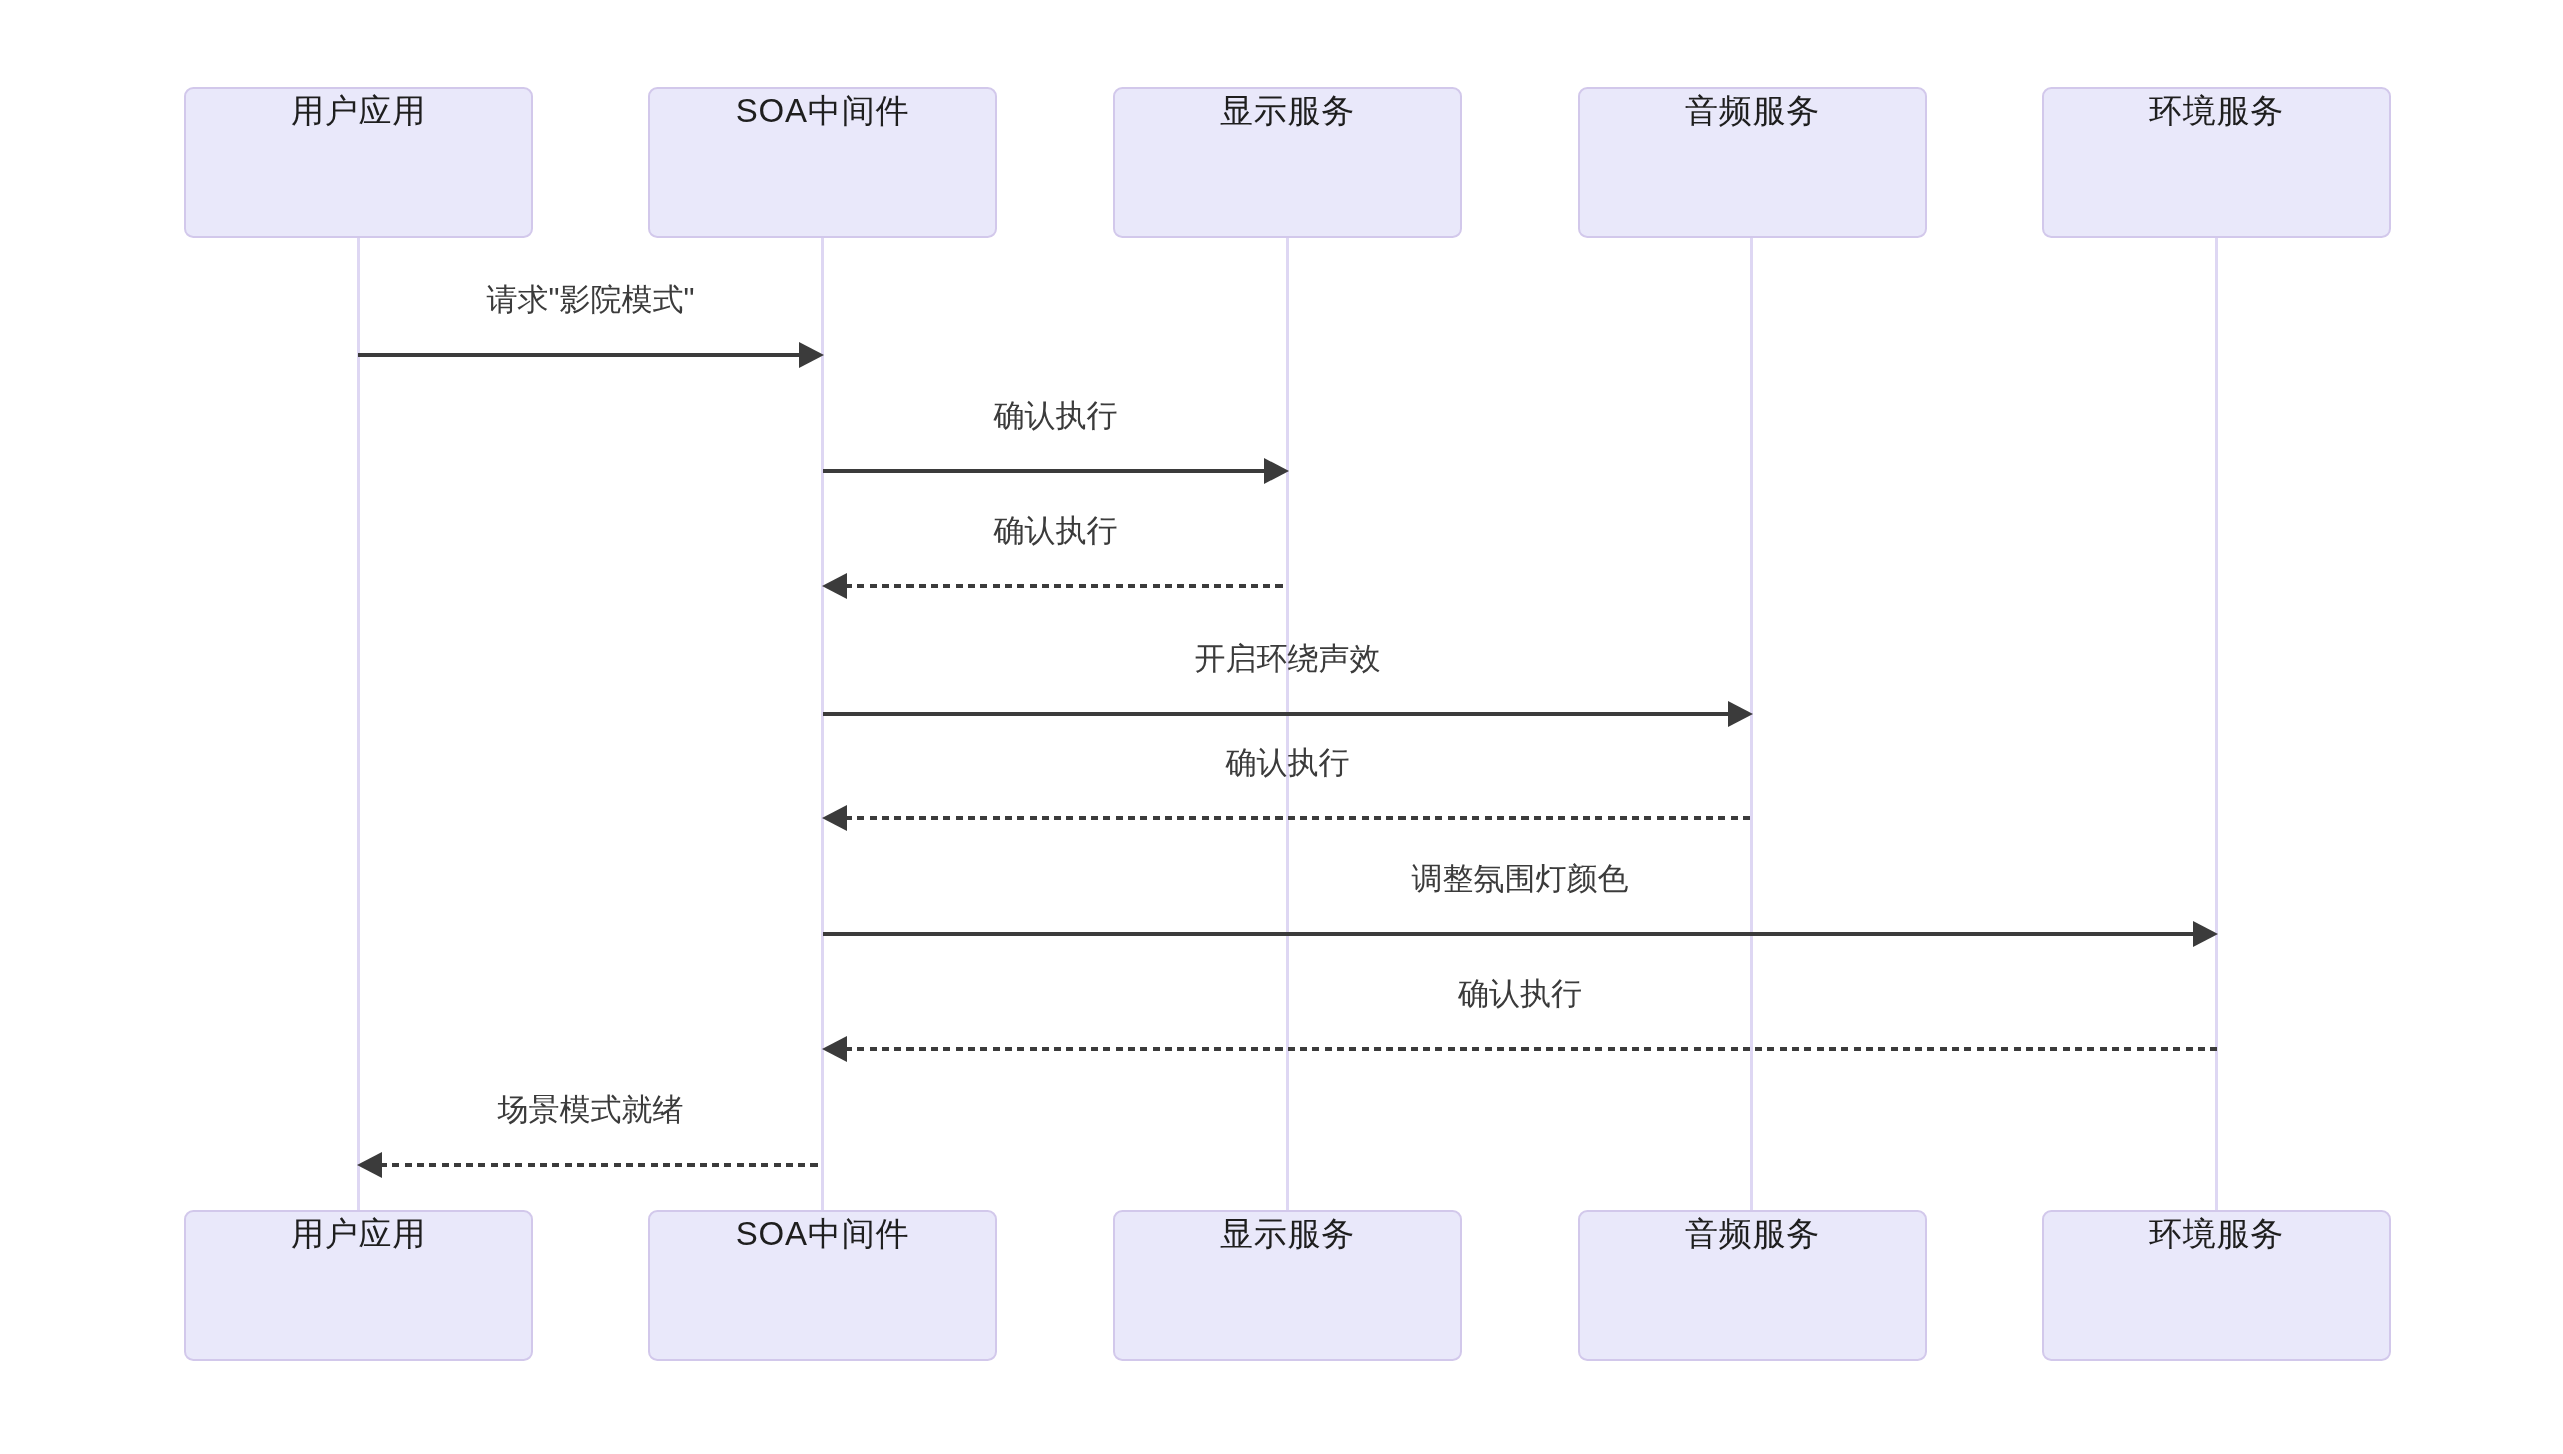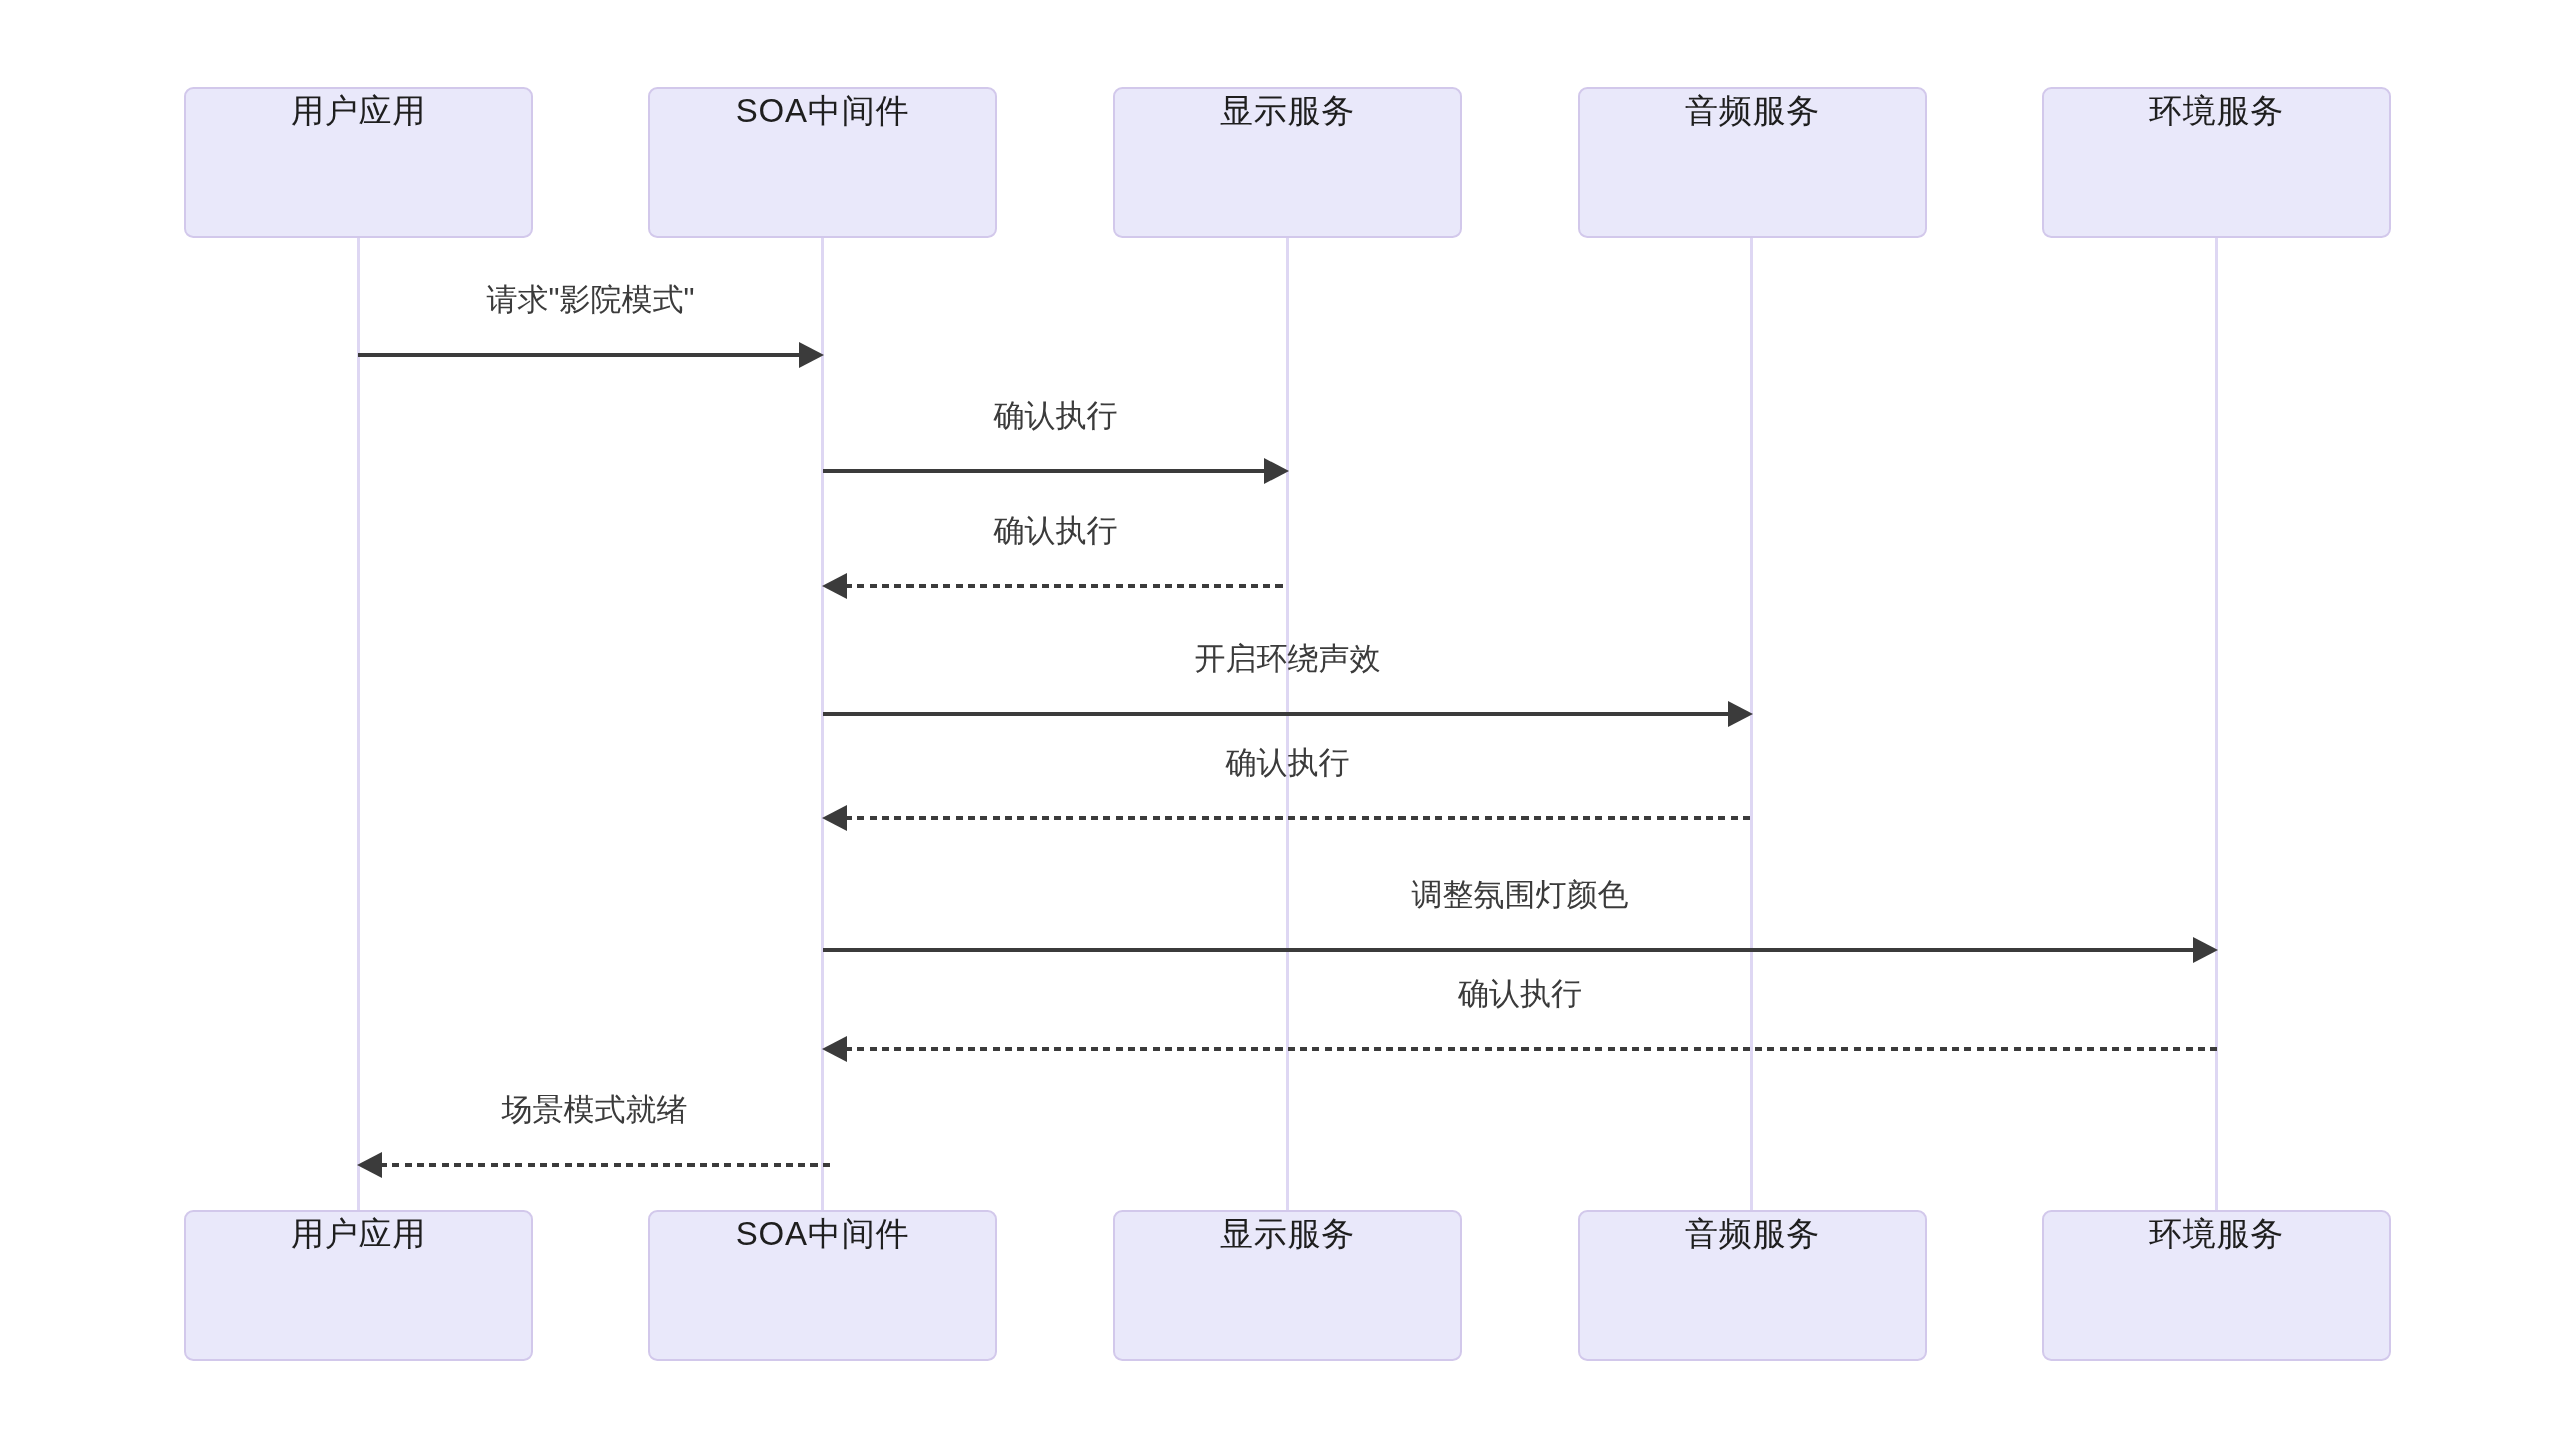--- a/index.html
+++ b/index.html
@@ -140,33 +140,33 @@
     <div class="msg-line"></div>
     <div class="msg-head"></div>
   </div>
 
   <div class="message dashed to-left" style="left:823px; width:929px; top:741px;">
     <div class="msg-label">确认执行</div>
     <div class="msg-line"></div>
     <div class="msg-head"></div>
   </div>
 
-  <div class="message solid to-right" style="left:823px; width:1394px; top:857px;margin-top:16px;">
+  <div class="message solid to-right" style="left:823px; width:1394px; top:857px;">
     <div class="msg-label">调整氛围灯颜色</div>
     <div class="msg-line"></div>
     <div class="msg-head"></div>
   </div>
 
   <div class="message dashed to-left" style="left:823px; width:1394px; top:972px;">
     <div class="msg-label">确认执行</div>
     <div class="msg-line"></div>
     <div class="msg-head"></div>
   </div>
 
-  <div class="message dashed to-left" style="left:358px;  width:465px;  top:1088px;padding-left:8px;">
+  <div class="message dashed to-left" style="left:358px;  width:465px;  top:1088px;">
     <div class="msg-label">场景模式就绪</div>
     <div class="msg-line"></div>
     <div class="msg-head"></div>
   </div>
 
   <div class="actor-box" style="left:184px;  top:1210px;">
       <span>用户应用</span>
     </div>
   <div class="actor-box" style="left:648px;  top:1210px;">
       <span>SOA中间件</span>

